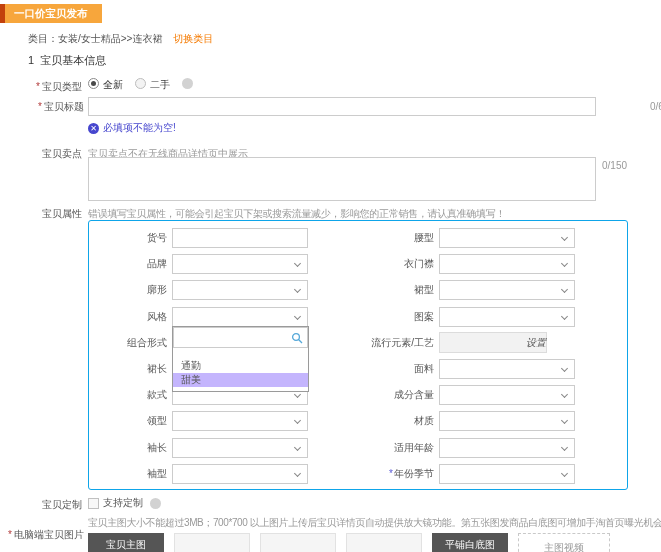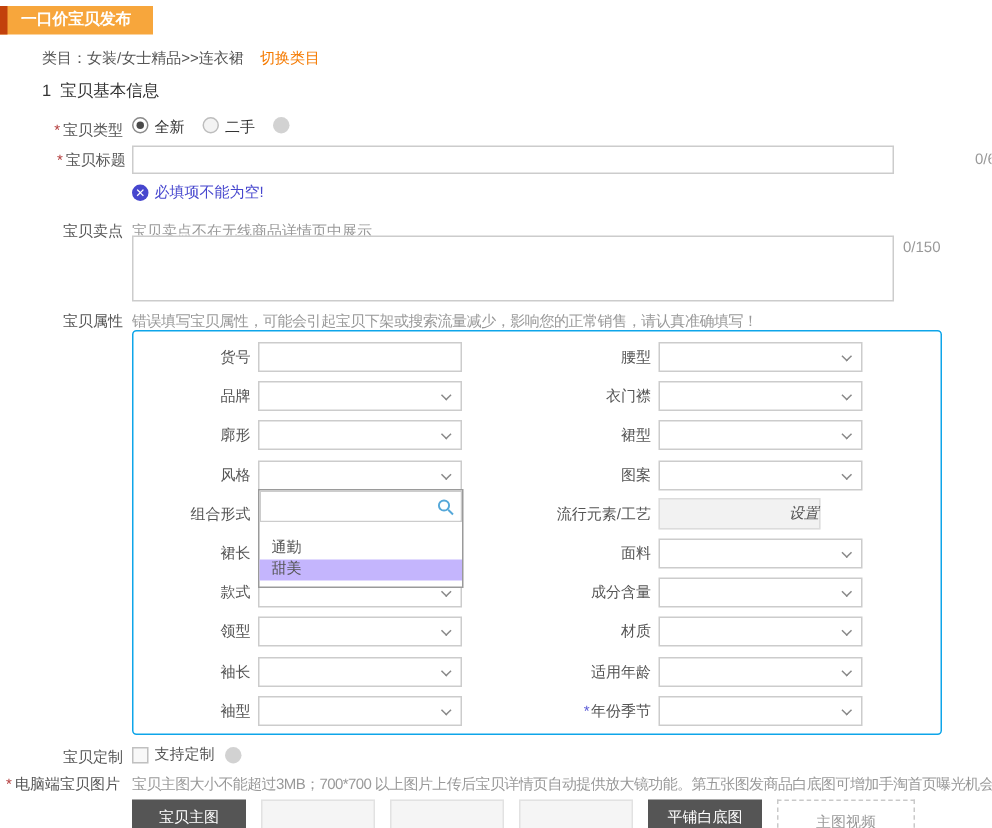--- a/index.html
+++ b/index.html
@@ -88,21 +88,21 @@
   #popup-list li.hover { background:#c4b5fd; }
 
   
   #lbl-custom { top:498px; }
   #custom-opts { position:absolute; left:88px; top:496px; display:flex; align-items:center; }
   .checkbox { width:11px; height:11px; border:1px solid #c0c0c0; background:#f8f8f8;
           display:inline-block; margin-right:4px; }
   #custom-opts .opt-label { color:#555; margin-right:7px; }
 
   
-  #lbl-images { top:516px;text-align:center; }
+  #lbl-images { top:528px; }
   #images-desc { position:absolute; left:88px; top:516px; color:#999; white-space:nowrap; letter-spacing:-0.4px; }
 
   
   #slots-row { position:absolute; left:88px; top:533px; display:flex; }
   .slot { width:76px; height:40px; margin-right:10px; }
   .slot.dark { background:#555; color:#fff; text-align:center; padding-top:5px; }
   .slot.empty { background:#f5f5f5; border:1px solid #e2e2e2; }
   .slot.dashed { width:92px; border:1px dashed #c9c9c9; color:#999; background:#fff;
           text-align:center; padding-top:7px; margin-right:0; }
 </style>

